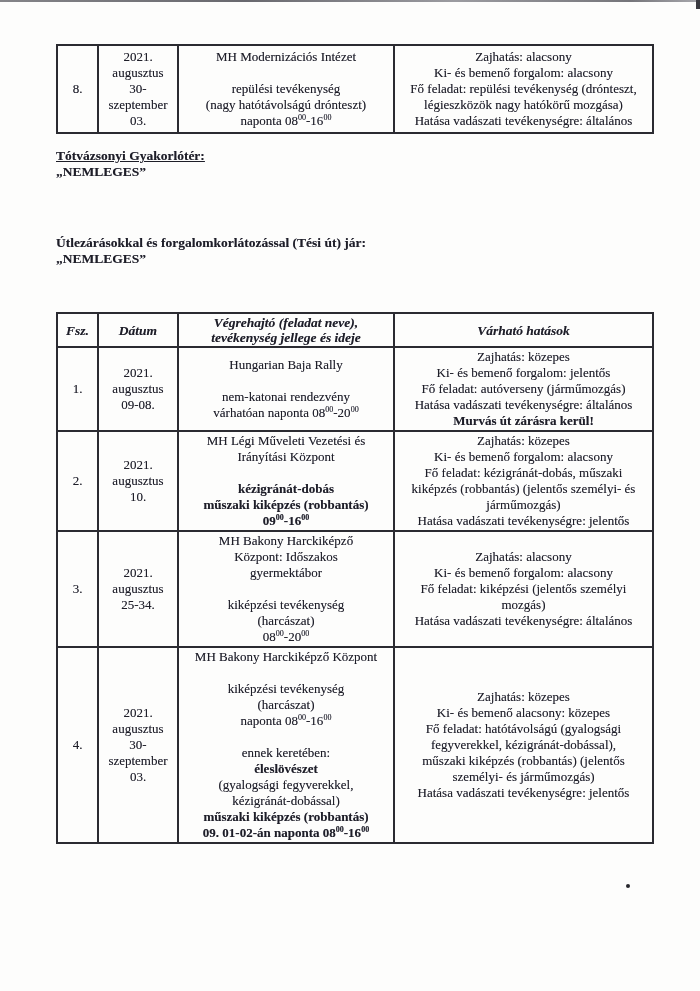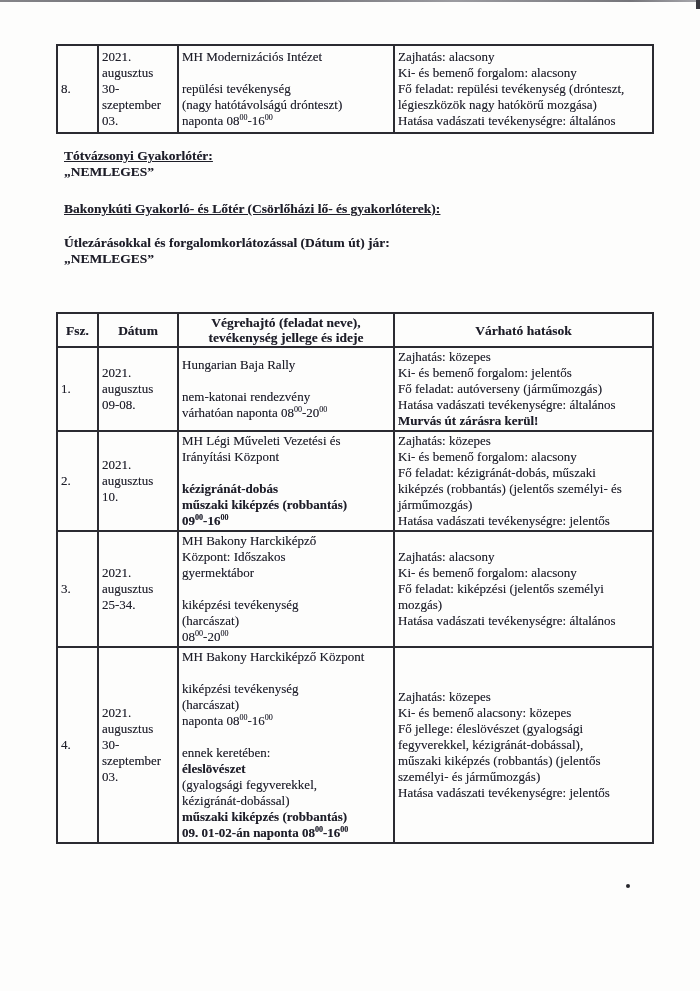--- a/index.html
+++ b/index.html
@@ -29,39 +29,39 @@
   
   table{
     border-collapse:collapse;table-layout:fixed;position:absolute;
     background:transparent;
   }
   #top-table{left:56px;top:44px;width:596px;}
   #main-table{left:56px;top:312px;width:596px;}
   td,th{
     border:2px solid #2b2b31;
     padding:1px 3px;
-    vertical-align:middle;
+    text-align:center;vertical-align:middle;
     font-size:13px;line-height:16px;
     overflow:hidden;
   }
   th{font-size:13.5px;font-weight:bold;line-height:15px;}
   #top-table tbody tr{height:88px;}
-  #main-table thead tr{height:21px;}
+  #main-table thead tr{height:21px;font-style:italic;}
   #main-table tbody tr:nth-child(1){height:81px;}
   #main-table tbody tr:nth-child(2){height:100px;}
   #main-table tbody tr:nth-child(3){height:114px;}
   #main-table tbody tr:nth-child(4){height:195px;}
   .ln{white-space:nowrap;}
   .ln.b{font-weight:bold;}
   sup{font-size:0.62em;vertical-align:super;line-height:0;}
   
   .h{
     position:absolute;left:56px;
     font-weight:bold;font-size:13.5px;line-height:16px;
-    white-space:nowrap;color:#1e1e28;margin-left:8px;
+    white-space:nowrap;color:#1e1e28;
   }
   .h.u{text-decoration:underline;}
   #h-totvazsonyi{top:148px;}
   #h-nemleges1{top:164px;}
   #h-bakonykuti{top:201px;}
   #h-utlezarasok{top:235px;}
   #h-nemleges2{top:251px;}
   #h-idoszakos{top:283px;}
   
   .page, .page td, .page th, .page .h{
@@ -106,22 +106,21 @@
             <div class="ln">Fő feladat: repülési tevékenység (drónteszt,</div>
             <div class="ln">légieszközök nagy hatókörű mozgása)</div>
             <div class="ln">Hatása vadászati tevékenységre: általános</div>
           </td>
         </tr>
       </tbody>
   </table>
 
   <div id="h-totvazsonyi" class="h u">Tótvázsonyi Gyakorlótér:</div>
   <div id="h-nemleges1" class="h">„NEMLEGES”</div>
-  <div id="h-bakonykuti" class="h u">Bakonykúti Gyakorló- és Lőtér (Csörlőházi lő- és gyakorlóterek):</div>
-  <div id="h-utlezarasok" class="h">Útlezárásokkal és forgalomkorlátozással (Dátum út) jár:</div>
+  <div id="h-utlezarasok" class="h">Útlezárásokkal és forgalomkorlátozással (Tési út) jár:</div>
   <div id="h-nemleges2" class="h">„NEMLEGES”</div>
 
   <table id="main-table">
     <colgroup>
       <col style="width:41px">
         <col style="width:80px">
         <col style="width:216px">
         <col style="width:259px">
     </colgroup>
     <thead>
@@ -224,21 +223,21 @@
             <div class="ln">ennek keretében:</div>
             <div class="ln b">éleslövészet</div>
             <div class="ln">(gyalogsági fegyverekkel,</div>
             <div class="ln">kézigránát-dobással)</div>
             <div class="ln b">műszaki kiképzés (robbantás)</div>
             <div class="ln b">09. 01-02-án naponta 08<sup>00</sup>-16<sup>00</sup></div>
           </td>
           <td>
             <div class="ln">Zajhatás: közepes</div>
             <div class="ln">Ki- és bemenő alacsony: közepes</div>
-            <div class="ln">Fő jellege: éleslövészet (gyalogsági</div>
+            <div class="ln">Fő feladat: hatótávolságú (gyalogsági</div>
             <div class="ln">fegyverekkel, kézigránát-dobással),</div>
             <div class="ln">műszaki kiképzés (robbantás) (jelentős</div>
             <div class="ln">személyi- és járműmozgás)</div>
             <div class="ln">Hatása vadászati tevékenységre: jelentős</div>
           </td>
         </tr>
       </tbody>
   </table>
 
   <div class="stray-dot"></div>

